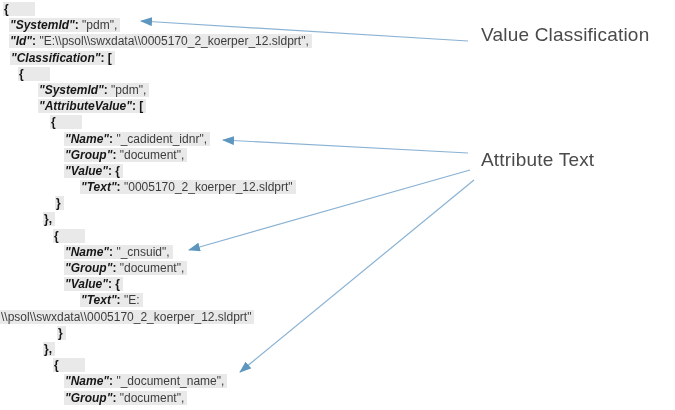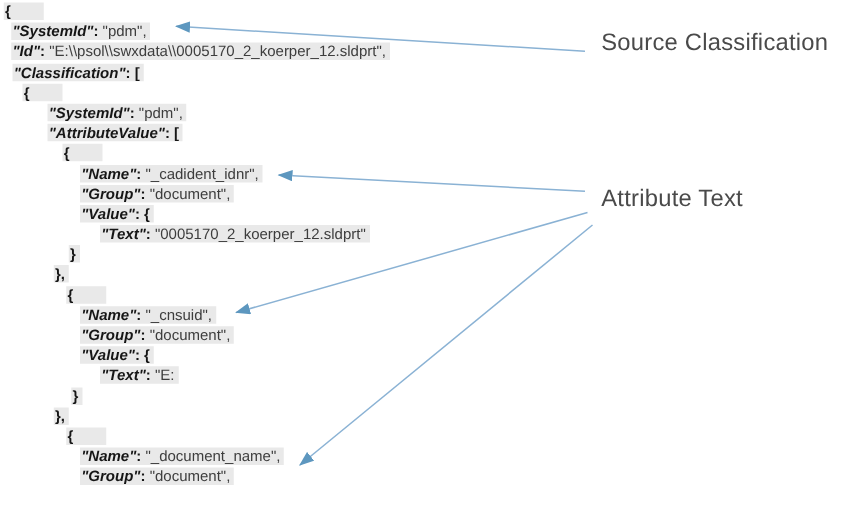--- a/index.html
+++ b/index.html
@@ -47,20 +47,21 @@
     <div class="cl" style="padding-left: 64px;"><span class="hl"><span class="k">"Group"</span><span class="p">:</span><span class="v"> "document",</span></span></div>
     <div class="cl" style="padding-left: 64px;"><span class="hl"><span class="k">"Value"</span><span class="p">: {</span></span></div>
     <div class="cl" style="padding-left: 80px;"><span class="hl"><span class="k">"Text"</span><span class="p">:</span><span class="v"> "0005170_2_koerper_12.sldprt"</span></span></div>
     <div class="cl" style="padding-left: 55px;"><span class="hl"><span class="p">}</span></span></div>
     <div class="cl" style="padding-left: 43px;"><span class="hl"><span class="p">},</span></span></div>
     <div class="cl" style="padding-left: 53px;"><span class="hl wide"><span class="p">{</span></span></div>
     <div class="cl" style="padding-left: 64px;"><span class="hl"><span class="k">"Name"</span><span class="p">:</span><span class="v"> "_cnsuid",</span></span></div>
     <div class="cl" style="padding-left: 64px;"><span class="hl"><span class="k">"Group"</span><span class="p">:</span><span class="v"> "document",</span></span></div>
     <div class="cl" style="padding-left: 64px;"><span class="hl"><span class="k">"Value"</span><span class="p">: {</span></span></div>
     <div class="cl" style="padding-left: 80px;"><span class="hl"><span class="k">"Text"</span><span class="p">:</span><span class="v"> "E:</span></span></div>
+    <div class="cl" style="padding-left: 0px;"><span class="hl"><span class="v">\\psol\\swxdata\\0005170_2_koerper_12.sldprt"</span></span></div>
     <div class="cl" style="padding-left: 57px;"><span class="hl"><span class="p">}</span></span></div>
     <div class="cl" style="padding-left: 43px;"><span class="hl"><span class="p">},</span></span></div>
     <div class="cl" style="padding-left: 53px;"><span class="hl wide"><span class="p">{</span></span></div>
     <div class="cl" style="padding-left: 64px;"><span class="hl"><span class="k">"Name"</span><span class="p">:</span><span class="v"> "_document_name",</span></span></div>
     <div class="cl" style="padding-left: 64px;"><span class="hl"><span class="k">"Group"</span><span class="p">:</span><span class="v"> "document",</span></span></div>
   </div>
 
 <svg id="arrows" width="675" height="410" viewBox="0 0 675 410">
   <defs>
     <marker id="ah" viewBox="0 0 12 9" refX="11" refY="4.5" markerWidth="12" markerHeight="9" markerUnits="userSpaceOnUse" orient="auto">
@@ -68,15 +69,15 @@
     </marker>
   </defs>
   <g stroke="#8ab2d4" stroke-width="1.2" fill="none">
     <line x1="468" y1="41" x2="141" y2="21" marker-end="url(#ah)"></line>
     <line x1="468" y1="153" x2="223" y2="140" marker-end="url(#ah)"></line>
     <line x1="470" y1="170" x2="189" y2="250" marker-end="url(#ah)"></line>
     <line x1="474" y1="180" x2="240" y2="372" marker-end="url(#ah)"></line>
   </g>
 </svg>
 
-<div id="label-source" class="annotation">Source Classification</div>
+<div id="label-source" class="annotation">Value Classification</div>
 
 <div id="label-attr" class="annotation">Attribute Text</div>
 
 </body></html>

